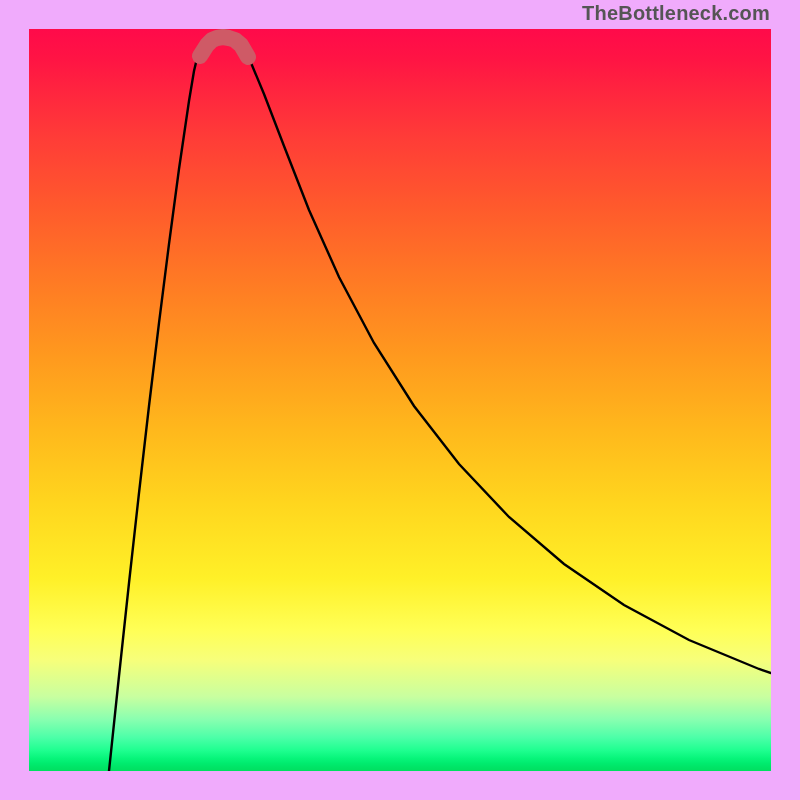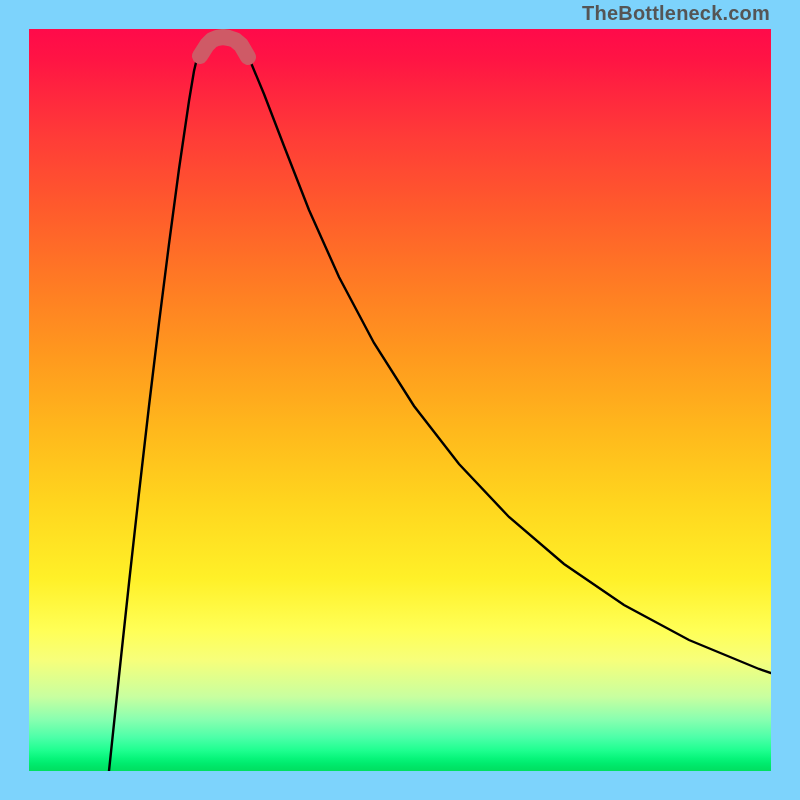--- a/index.html
+++ b/index.html
@@ -7,21 +7,21 @@
     padding: 0;
     width: 800px;
     height: 800px;
     overflow: hidden;
     font-family: Arial, Helvetica, sans-serif;
   }
   .canvas {
     position: relative;
     width: 800px;
     height: 800px;
-    background: #7dd3fc;
+    background: #f0abfc;
   }
   .plot-area {
     position: absolute;
     left: 29px;
     top: 29px;
     width: 742px;
     height: 742px;
     overflow: hidden;
   }
   .gradient-bg {

